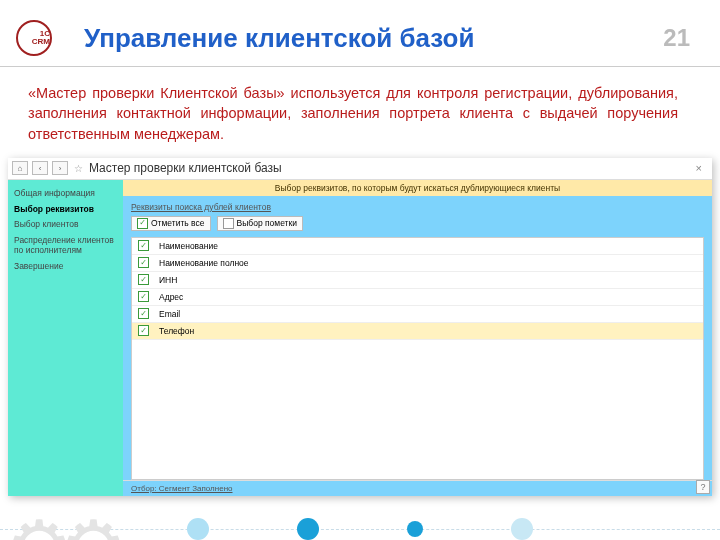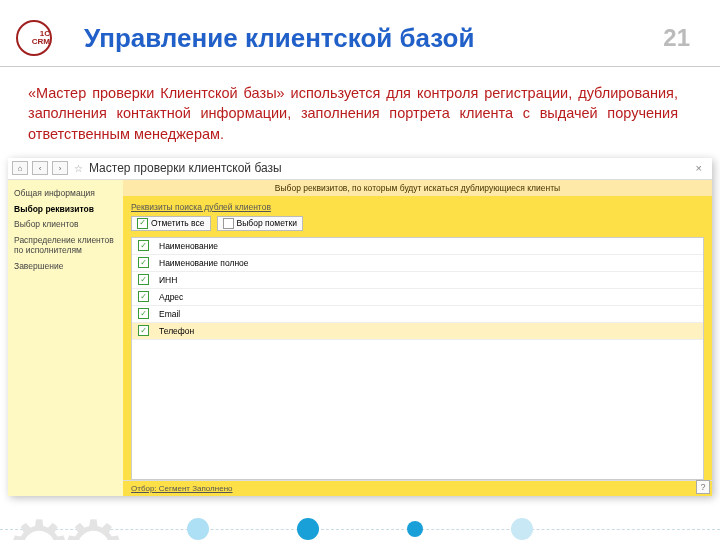--- a/index.html
+++ b/index.html
@@ -69,28 +69,28 @@
   .tb-star { color: #999; font-size: 10px; margin: 0 2px; }
   .app-title-txt { font-size: 12px; color: #333; }
   .app-close {
     margin-left: auto;
     font-size: 11px; color: #888; padding: 0 6px;
     cursor: default;
   }
   .app-body { flex: 1; display: flex; overflow: hidden; }
   .sidebar {
     width: 115px;
-    background: #fef9c3;
+    background: #5eead4;
     padding: 6px 6px;
     font-size: 8.5px;
     color: #444;
   }
   .side-item { padding: 3px 0; line-height: 1.15; }
   .side-item.active { font-weight: bold; color: #000; }
-  .main-pane { flex: 1; background: #fde047; display: flex; flex-direction: column; }
+  .main-pane { flex: 1; background: #7dd3fc; display: flex; flex-direction: column; }
   .instr-bar {
     background: #ffe9a8;
     padding: 3px 6px;
     font-size: 8.5px;
     color: #443300;
     text-align: center;
   }
   .section-label {
     padding: 6px 8px 2px 8px;
     font-size: 8.5px; color: #555; text-decoration: underline;

